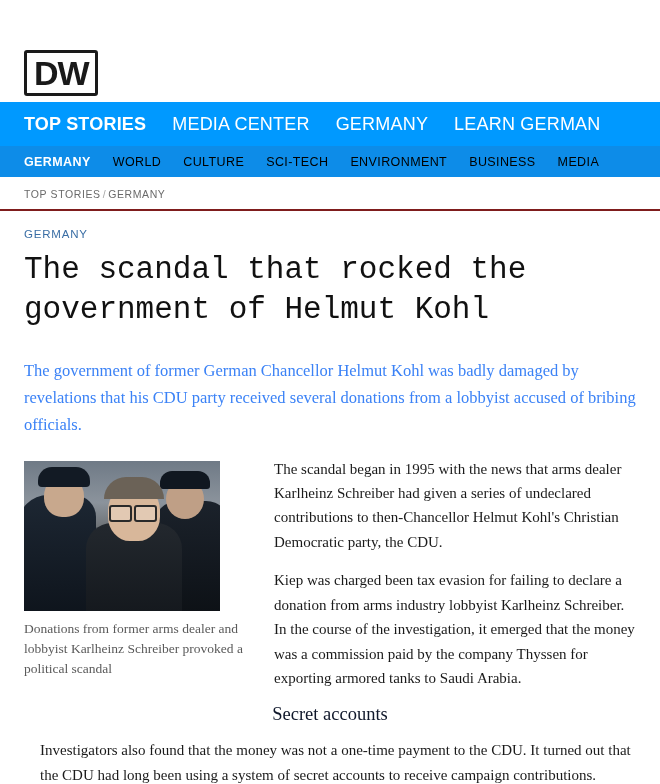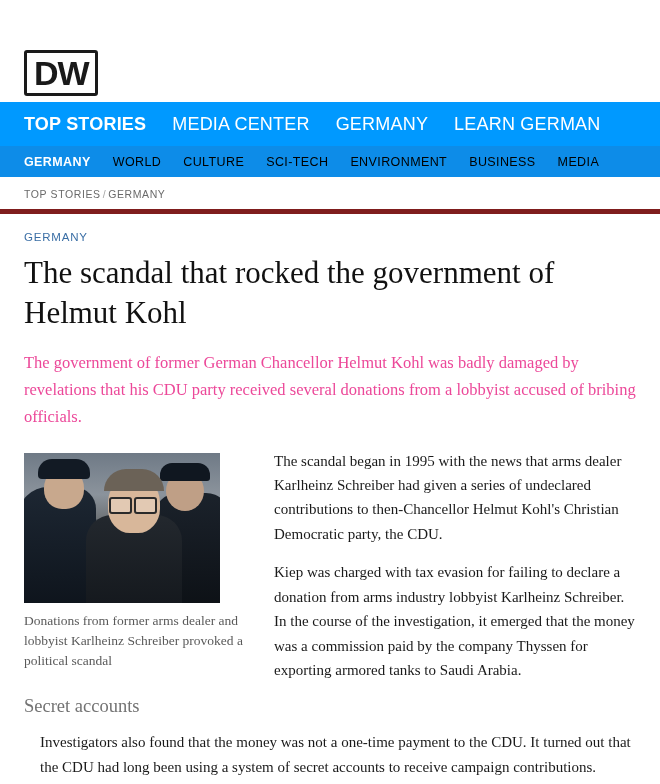--- a/index.html
+++ b/index.html
@@ -72,21 +72,21 @@
     letter-spacing: 0.4px;
   }
   .subnav a.active {
     color: #ffffff;
     font-weight: bold;
   }
 
   
   .breadcrumb {
     padding: 11px 24px 9px 24px;
-    border-bottom: 5px solid #7f1d1d;
+    border-bottom: 2px solid #7f1d1d;
     font-family: "Liberation Sans", sans-serif;
     font-size: 10.5px;
     letter-spacing: 0.6px;
     color: #6a6a6a;
   }
   .breadcrumb .sep {
     color: #a8a8a8;
     padding: 0 2px;
   }
 
@@ -95,32 +95,32 @@
     padding: 0 24px;
   }
   .kicker {
     font-family: "Liberation Sans", sans-serif;
     font-size: 11.5px;
     letter-spacing: 0.8px;
     color: #3a6ea5;
     margin: 17px 0 10px 0;
   }
   h1.headline {
-    font-family: Liberation Serif, serif;
+    font-family: Liberation Mono, monospace;
     font-weight: normal;
     font-size: 31px;
     line-height: 1.28;
-    margin: 0 0 18px 0;
+    margin: 0 0 29px 0;
     color: #111111;
   }
   p.intro {
     font-size: 16.5px;
     line-height: 1.62;
     margin: 0 0 18px 0;
-    color: #ec4899;
+    color: #3b82f6;
   }
 
   .figure {
     float: left;
     width: 232px;
     margin: 4px 18px 6px 0;
   }
   .photo {
     width: 196px;
     height: 150px;
@@ -199,21 +199,22 @@
     font-size: 15px;
     line-height: 1.63;
     margin: 0 0 14px 16px;
     color: #1a1a1a;
   }
   h2.subhead {
     font-family: "Liberation Serif", serif;
     font-weight: normal;
     font-size: 18.5px;
     margin: 8px 0 13px 0;
-    color: #737373;
+    color: #0f172a;
+    text-align: center;
   }
 </style>
 </head>
 <body>
 
 <div class="logo-bar">
   <span class="logo">DW</span>
 </div>
 
 <nav class="mainnav">
@@ -259,19 +260,19 @@
       <div class="figC"></div>
       <div class="headC"></div>
       <div class="hairC"></div>
       <div class="glass1"></div>
       <div class="glass2"></div>
     </div>
     <figcaption class="caption">Donations from former arms dealer and lobbyist Karlheinz Schreiber provoked a political scandal</figcaption>
   </figure>
 
   <p class="body">The scandal began in 1995 with the news that arms dealer Karlheinz Schreiber had given a series of undeclared contributions to then-Chancellor Helmut Kohl's Christian Democratic party, the CDU.</p>
-  <p class="body">Kiep was charged with tax evasion for failing to declare a donation from arms industry lobbyist Karlheinz Schreiber. In the course of the investigation, it emerged that the money was a commission paid by the company Thyssen for exporting armored tanks to Saudi Arabia.</p>
+  <p class="body">Kiep was charged been tax evasion for failing to declare a donation from arms industry lobbyist Karlheinz Schreiber. In the course of the investigation, it emerged that the money was a commission paid by the company Thyssen for exporting armored tanks to Saudi Arabia.</p>
 
   <h2 class="subhead">Secret accounts</h2>
 
   <p class="body">Investigators also found that the money was not a one-time payment to the CDU. It turned out that the CDU had long been using a system of secret accounts to receive campaign contributions.</p>
 
 </article>
 
 </body></html>

